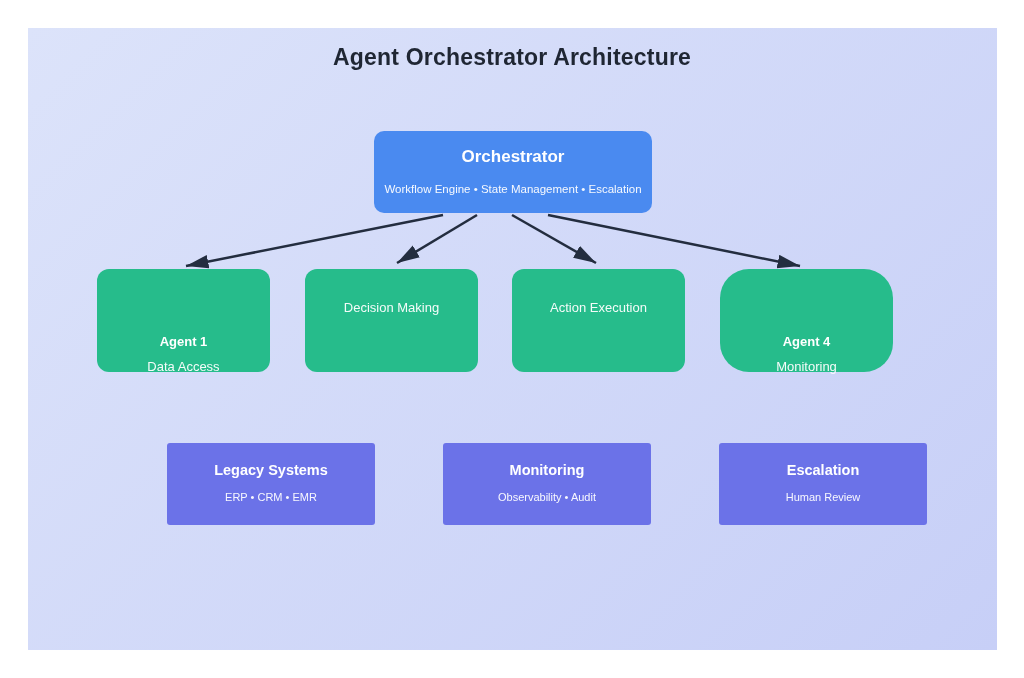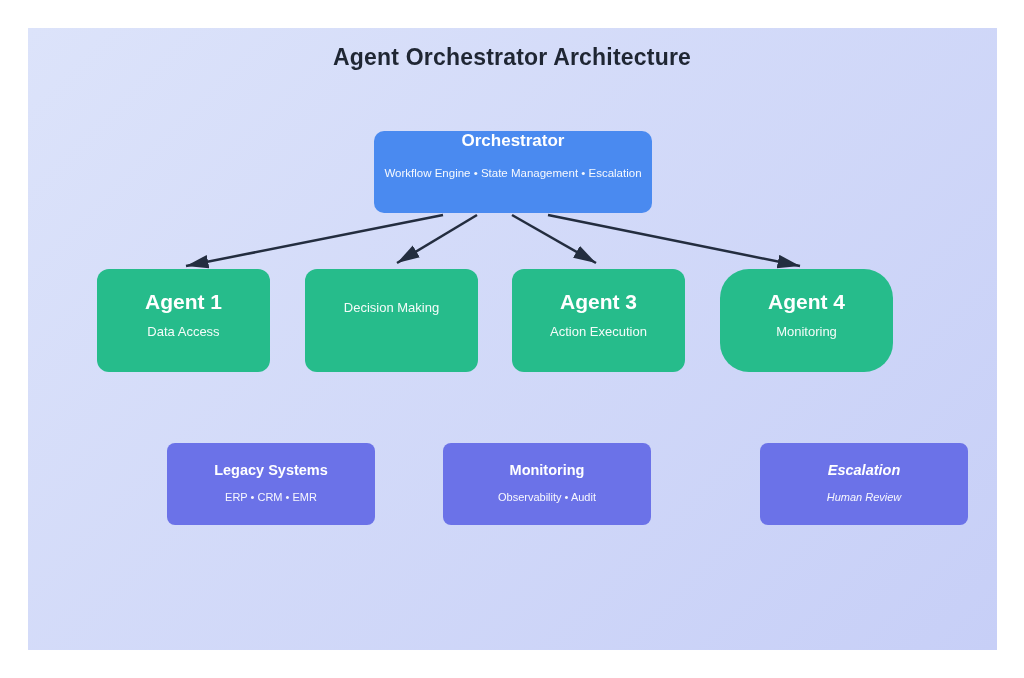--- a/index.html
+++ b/index.html
@@ -33,43 +33,43 @@
   .arrows{position:absolute;left:0;top:0;width:1024px;height:678px;pointer-events:none;}
   .arrows line{stroke:var(--arrow);stroke-width:2.5;}
   .arrowhead-shape{fill:var(--arrow);}
   .node{
     position:absolute;text-align:center;color:var(--node-text);
   }
   .node-title{font-weight:bold;}
   .node-subtitle{opacity:.95;}
   .orchestrator{
     left:374px;top:131px;width:278px;height:82px;border-radius:10px;
-    background:var(--orchestrator);
+    background:var(--orchestrator);padding-top:16px;
   }
   .orchestrator .node-title{font-size:17px;}
   .orchestrator .node-subtitle{font-size:11.5px;margin-top:16px;}
   .agent{
     top:269px;width:173px;height:103px;border-radius:12px;
     background:var(--agent);padding-top:21px;
   }
-  .agent .node-title{font-size:21px;}
+  .agent .node-title{font-size:13px;margin-top:44px;}
   .agent .node-subtitle{font-size:13px;margin-top:10px;}
   .agent-1{left:97px;}
   .agent-2{left:305px;}
   .agent-3{left:512px;}
   .agent-4{left:720px;border-radius:29px;}
   .system{
-    top:443px;width:208px;height:82px;border-radius:8px;
+    top:443px;width:208px;height:82px;border-radius:3px;
     background:var(--system);padding-top:19px;
   }
   .system .node-title{font-size:14.5px;}
   .system .node-subtitle{font-size:11px;margin-top:13px;}
   .system-1{left:167px;}
   .system-2{left:443px;}
-  .system-3{left:760px;font-style:italic;}
+  .system-3{left:719px;}
 </style>
 </head>
 <body>
 
 <div class="stage">
   <div class="panel"></div>
 
   <div class="diagram-title">Agent Orchestrator Architecture</div>
 
   <svg class="arrows" viewBox="0 0 1024 678">
@@ -90,21 +90,20 @@
   </div>
 
   <div class="node agent agent-1">
     <div class="node-title">Agent 1</div>
     <div class="node-subtitle">Data Access</div>
   </div>
   <div class="node agent agent-2">
     <div class="node-subtitle">Decision Making</div>
   </div>
   <div class="node agent agent-3">
-    <div class="node-title">Agent 3</div>
     <div class="node-subtitle">Action Execution</div>
   </div>
   <div class="node agent agent-4">
     <div class="node-title">Agent 4</div>
     <div class="node-subtitle">Monitoring</div>
   </div>
 
   <div class="node system system-1">
     <div class="node-title">Legacy Systems</div>
     <div class="node-subtitle">ERP • CRM • EMR</div>

